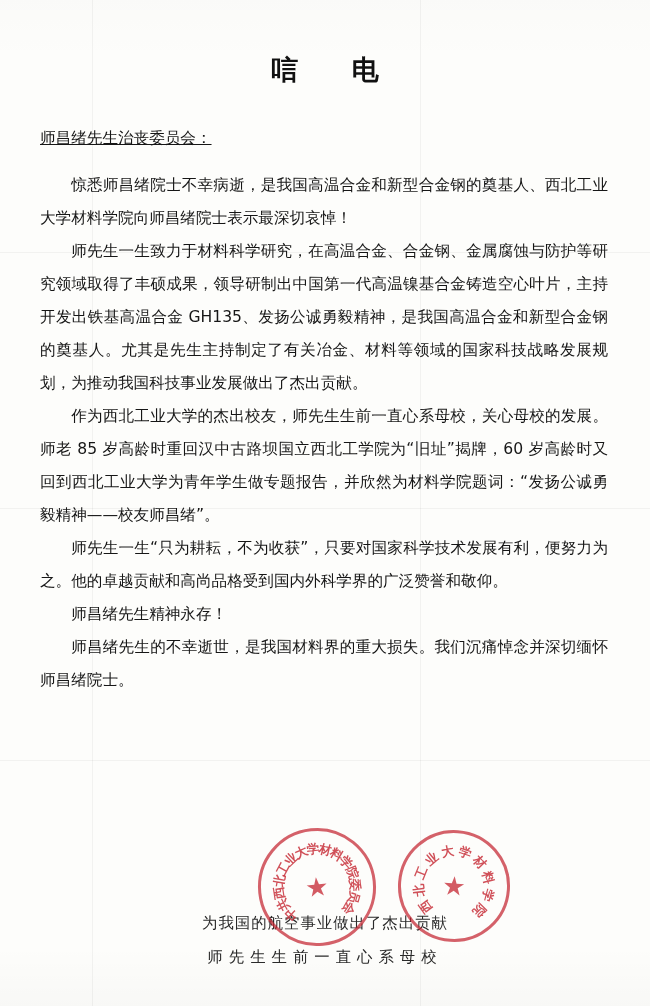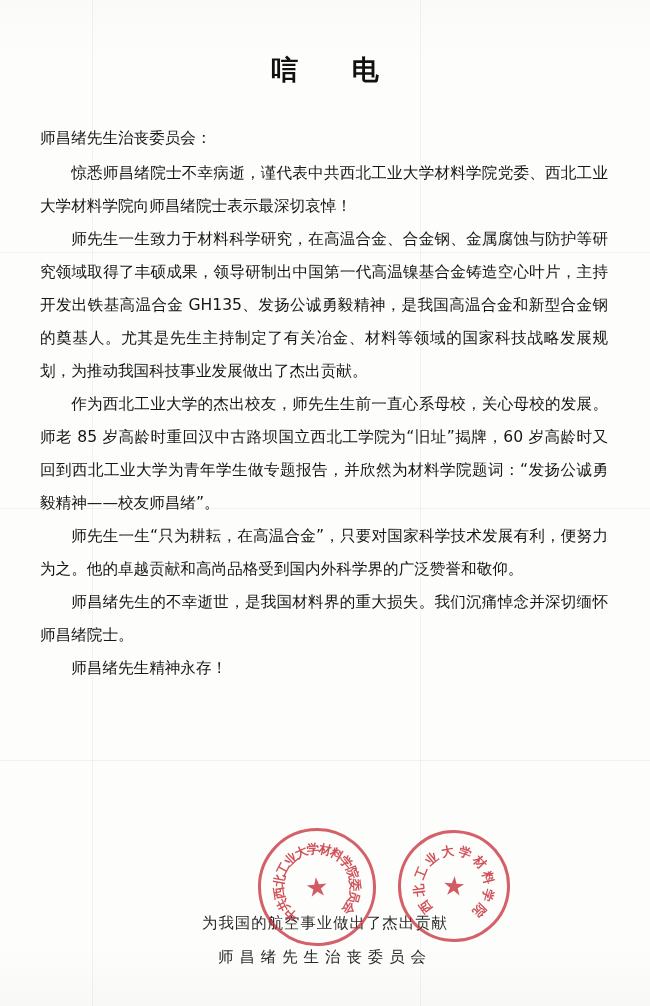--- a/index.html
+++ b/index.html
@@ -44,21 +44,22 @@
   }
   .body-text {
     margin: 34px 42px 0 40px;
     font-size: 15.6px;
     line-height: 33px;
     text-align: justify;
     font-family: "DejaVu Sans", "Liberation Sans", sans-serif;
     color: #161616;
   }
   .salutation {
-    margin-bottom: 2px;
+    margin-bottom: 14px;
+    text-decoration: underline;
   }
   .para {
     text-indent: 2em;
     margin: 0;
   }
   .signature-block {
     position: absolute;
     left: 0;
     right: 0;
     bottom: 34px;
@@ -130,31 +131,31 @@
   <div class="crease v" style="left:92px;"></div>
   <div class="crease v" style="left:420px;"></div>
   <div class="crease h" style="top:252px;"></div>
   <div class="crease h" style="top:508px;"></div>
   <div class="crease h" style="top:760px;"></div>
 
   <div class="doc-title">唁 电</div>
 
   <div class="body-text">
     <div class="salutation">师昌绪先生治丧委员会：</div>
-    <p class="para">惊悉师昌绪院士不幸病逝，谨代表中共西北工业大学材料学院党委、西北工业大学材料学院向师昌绪院士表示最深切哀悼！</p>
+    <p class="para">惊悉师昌绪院士不幸病逝，是我国高温合金和新型合金钢的奠基人、西北工业大学材料学院向师昌绪院士表示最深切哀悼！</p>
     <p class="para">师先生一生致力于材料科学研究，在高温合金、合金钢、金属腐蚀与防护等研究领域取得了丰硕成果，领导研制出中国第一代高温镍基合金铸造空心叶片，主持开发出铁基高温合金 GH135、发扬公诚勇毅精神，是我国高温合金和新型合金钢的奠基人。尤其是先生主持制定了有关冶金、材料等领域的国家科技战略发展规划，为推动我国科技事业发展做出了杰出贡献。</p>
     <p class="para">作为西北工业大学的杰出校友，师先生生前一直心系母校，关心母校的发展。师老 85 岁高龄时重回汉中古路坝国立西北工学院为“旧址”揭牌，60 岁高龄时又回到西北工业大学为青年学生做专题报告，并欣然为材料学院题词：“发扬公诚勇毅精神——校友师昌绪”。</p>
-    <p class="para">师先生一生“只为耕耘，在高温合金”，只要对国家科学技术发展有利，便努力为之。他的卓越贡献和高尚品格受到国内外科学界的广泛赞誉和敬仰。</p>
+    <p class="para">师先生一生“只为耕耘，不为收获”，只要对国家科学技术发展有利，便努力为之。他的卓越贡献和高尚品格受到国内外科学界的广泛赞誉和敬仰。</p>
+    <p class="para">师昌绪先生精神永存！</p>
     <p class="para">师昌绪先生的不幸逝世，是我国材料界的重大损失。我们沉痛悼念并深切缅怀师昌绪院士。</p>
-    <p class="para">师昌绪先生精神永存！</p>
   </div>
 
   <div class="signature-block">
     <div class="sig-line">为我国的航空事业做出了杰出贡献</div>
-    <div class="date-line">师昌绪先生治丧委员会</div>
+    <div class="date-line">师先生生前一直心系母校</div>
   </div>
 
   <div class="seal seal-left">
     <div class="seal-text" id="seal-ring-0">
         <span class="ring-char" style="transform: rotate(-130deg) translate(-50%, -46px) rotate(0deg);">中</span>
         <span class="ring-char" style="transform: rotate(-111.429deg) translate(-50%, -46px) rotate(0deg);">共</span>
         <span class="ring-char" style="transform: rotate(-92.8571deg) translate(-50%, -46px) rotate(0deg);">西</span>
         <span class="ring-char" style="transform: rotate(-74.2857deg) translate(-50%, -46px) rotate(0deg);">北</span>
         <span class="ring-char" style="transform: rotate(-55.7143deg) translate(-50%, -46px) rotate(0deg);">工</span>
         <span class="ring-char" style="transform: rotate(-37.1429deg) translate(-50%, -46px) rotate(0deg);">业</span>

